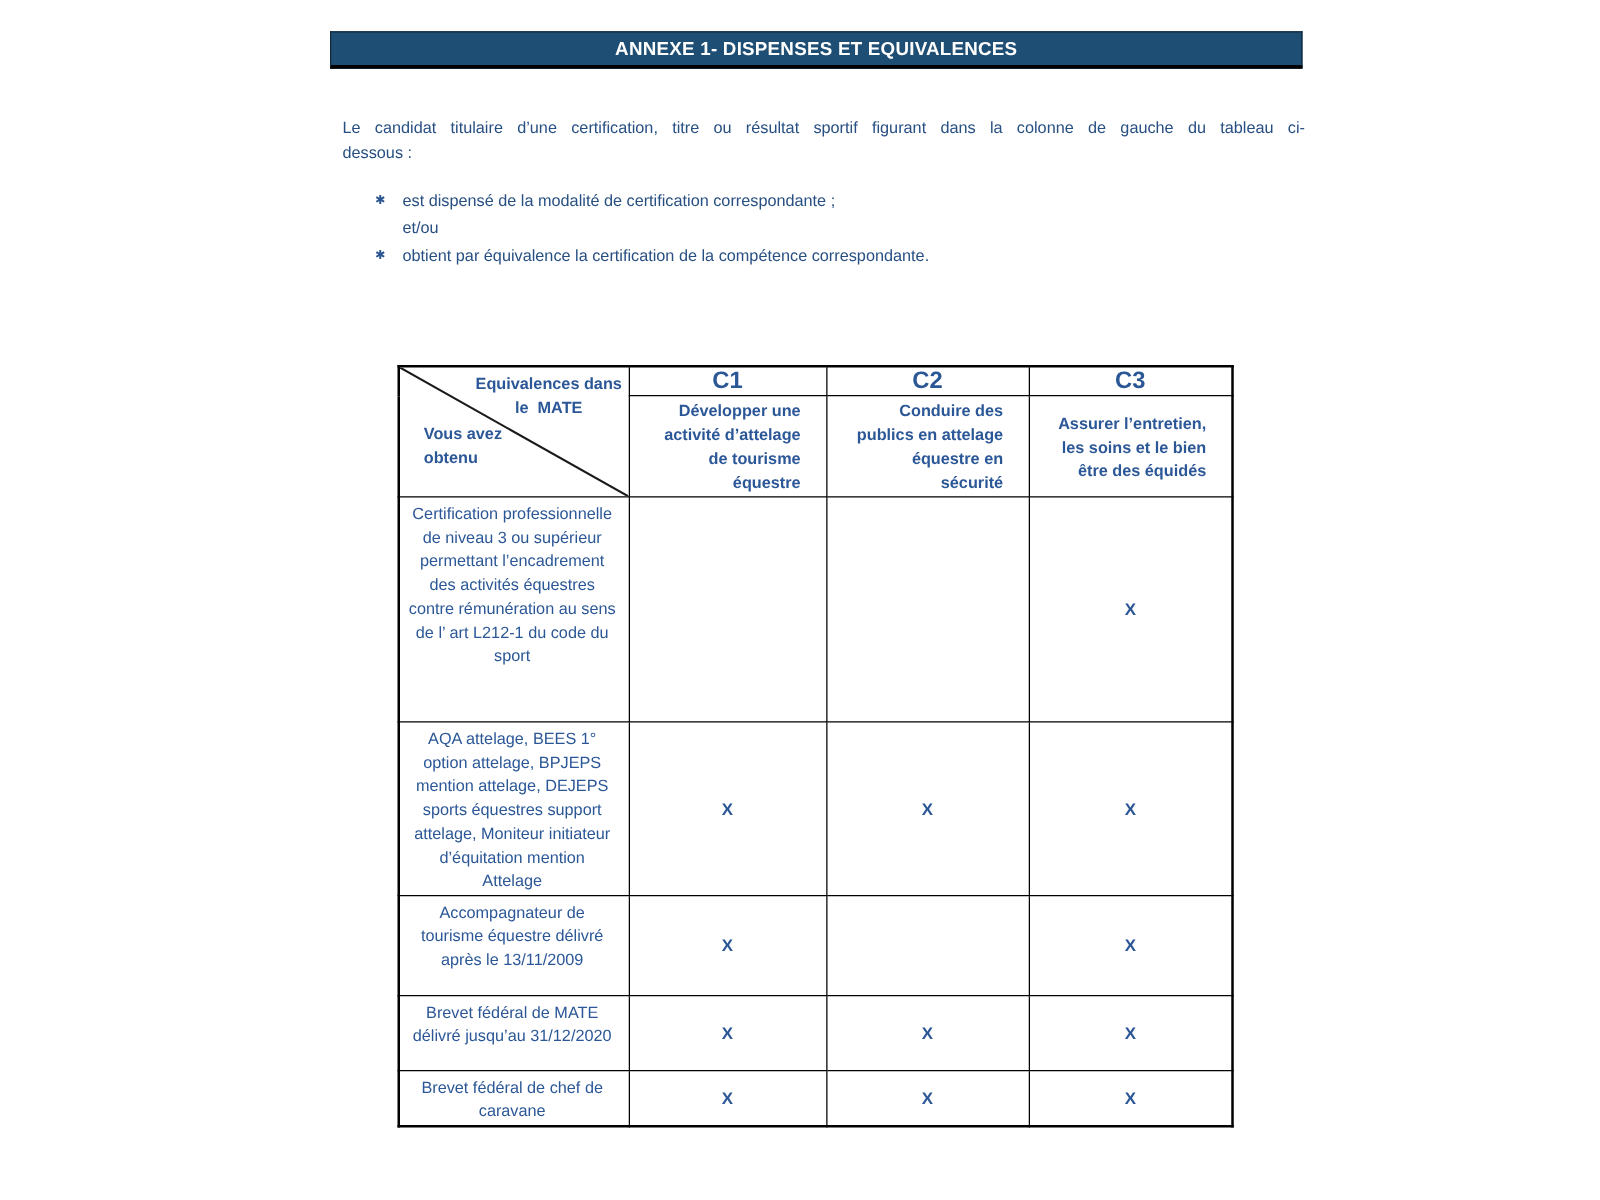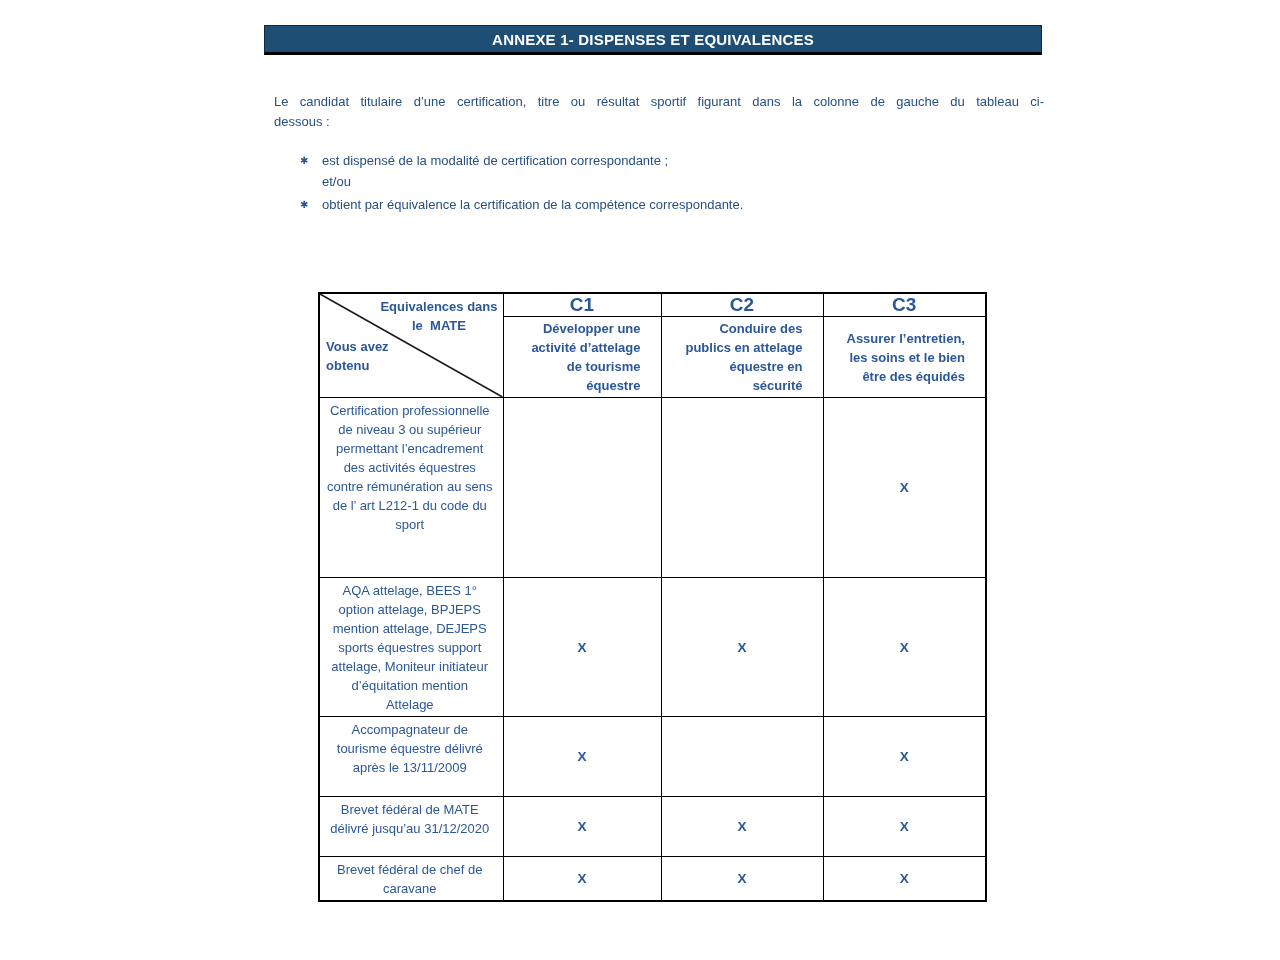--- a/index.html
+++ b/index.html
@@ -66,21 +66,21 @@
   }
   
   .corner-cell { position: relative; padding: 0 !important; }
   .corner-svg { position: absolute; left: 0; top: 0; width: 100%; height: 100%; display: block; }
   .corner-top {
     position: absolute; top: 3px; right: 5px; text-align: center;
     font-weight: bold; font-size: 13px; line-height: 19px;
   }
   .corner-top .l2 { white-space: pre; }
   .corner-bottom {
-    position: absolute; top: 43px; left: 6px; width: 90px;
+    position: absolute; top: 43px; left: 19px; width: 90px;
     font-weight: bold; font-size: 13px; line-height: 19px; text-align: left;
   }
   
   .label-cell {
     vertical-align: top; text-align: center;
     padding: 3px 10px 2px 7px !important;
     font-size: 13px; line-height: 19px;
   }
   .x-cell {
     text-align: center; vertical-align: middle;

